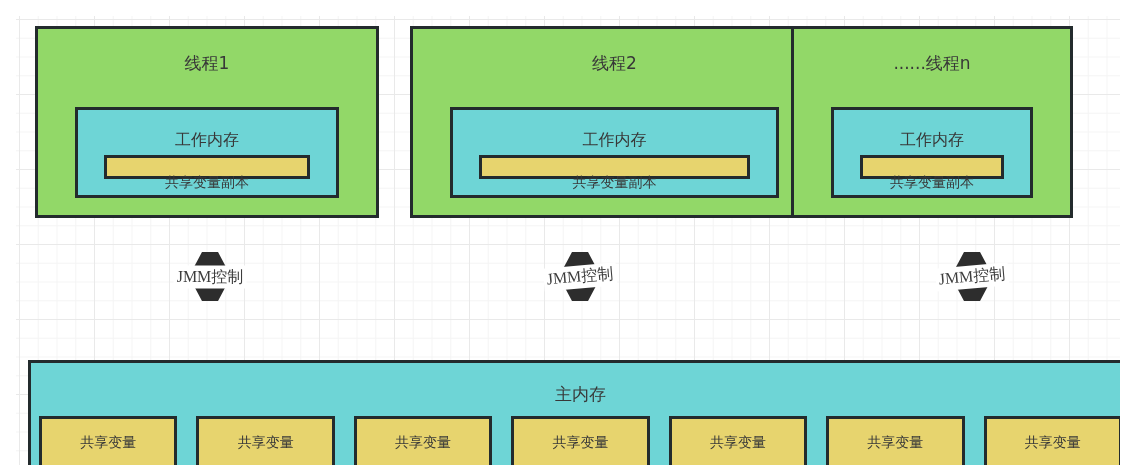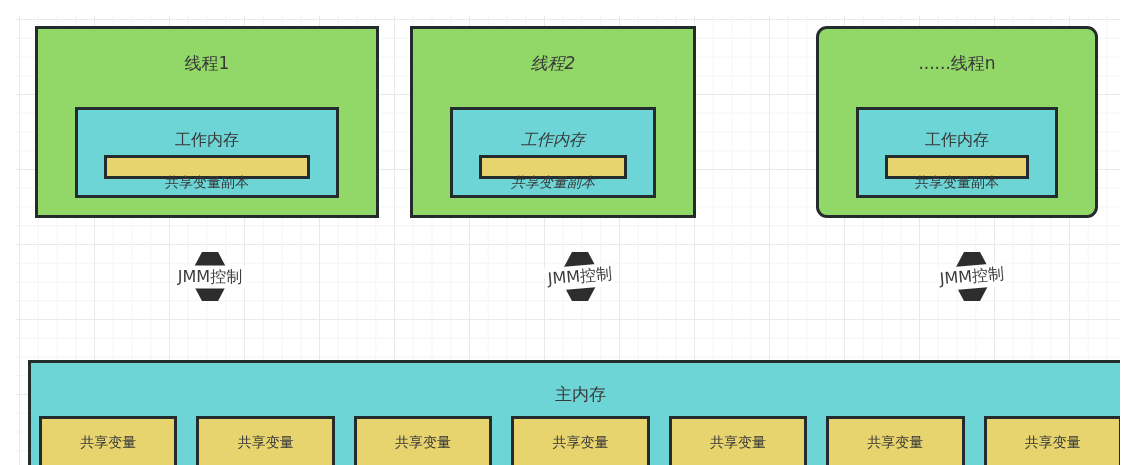--- a/index.html
+++ b/index.html
@@ -25,22 +25,22 @@
 
   
   .thread-panel {
     position: absolute;
     top: 10px;
     height: 192px;
     background: var(--thread-fill, #92d868);
     border: 3px solid var(--border, #232b2d);
   }
   .tp-0 { left: 19px;  width: 344px; }
-  .tp-1 { left: 394px; width: 286px; font-style: italic; }
-  .tp-2 { left: 800px; width: 282px; border-radius: 11px; }
+  .tp-1 { left: 394px; width: 409px; }
+  .tp-2 { left: 775px; width: 282px; }
 
   .thread-title {
     position: absolute;
     top: 16px; left: 0; right: 0;
     text-align: center;
     font-size: 17px;
     line-height: 20px;
   }
 
   .working-memory {
@@ -70,20 +70,21 @@
 
   
   .arrow {
     position: absolute;
     top: 212px;
     height: 97px;
     width: 18px;
     display: flex;
     flex-direction: column;
     align-items: center;
+    font-family: Liberation Serif, serif;
   }
   .ar-0 { left: 185px; }
   .ar-1 { left: 555px; }
   .ar-2 { left: 947px; }
 
   .arrow-head-up {
     width: 0; height: 0;
     border-left: 8px solid transparent;
     border-right: 8px solid transparent;
     border-bottom: 15px solid var(--arrow, #2d2d2d);

